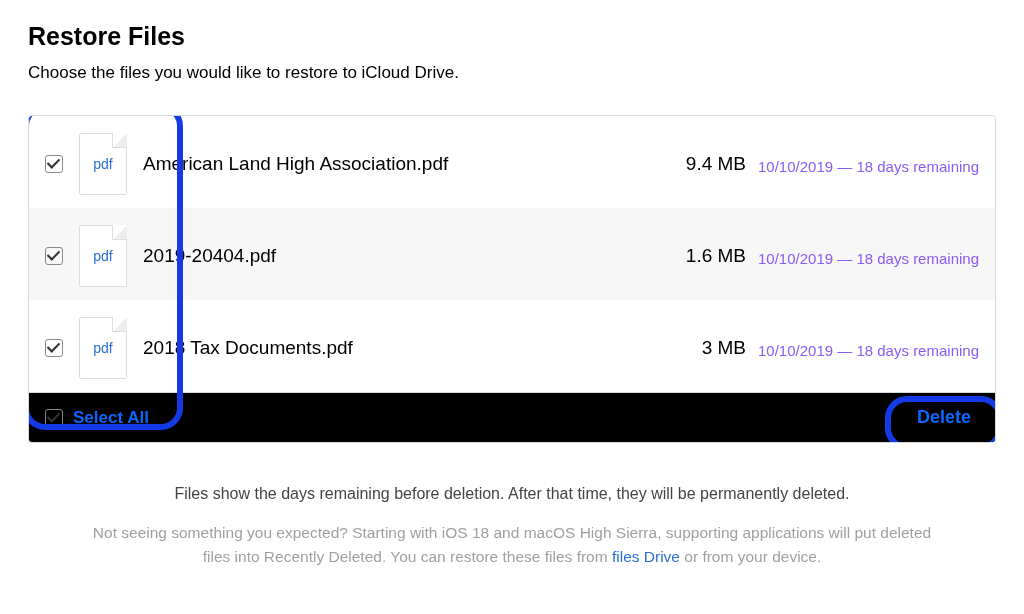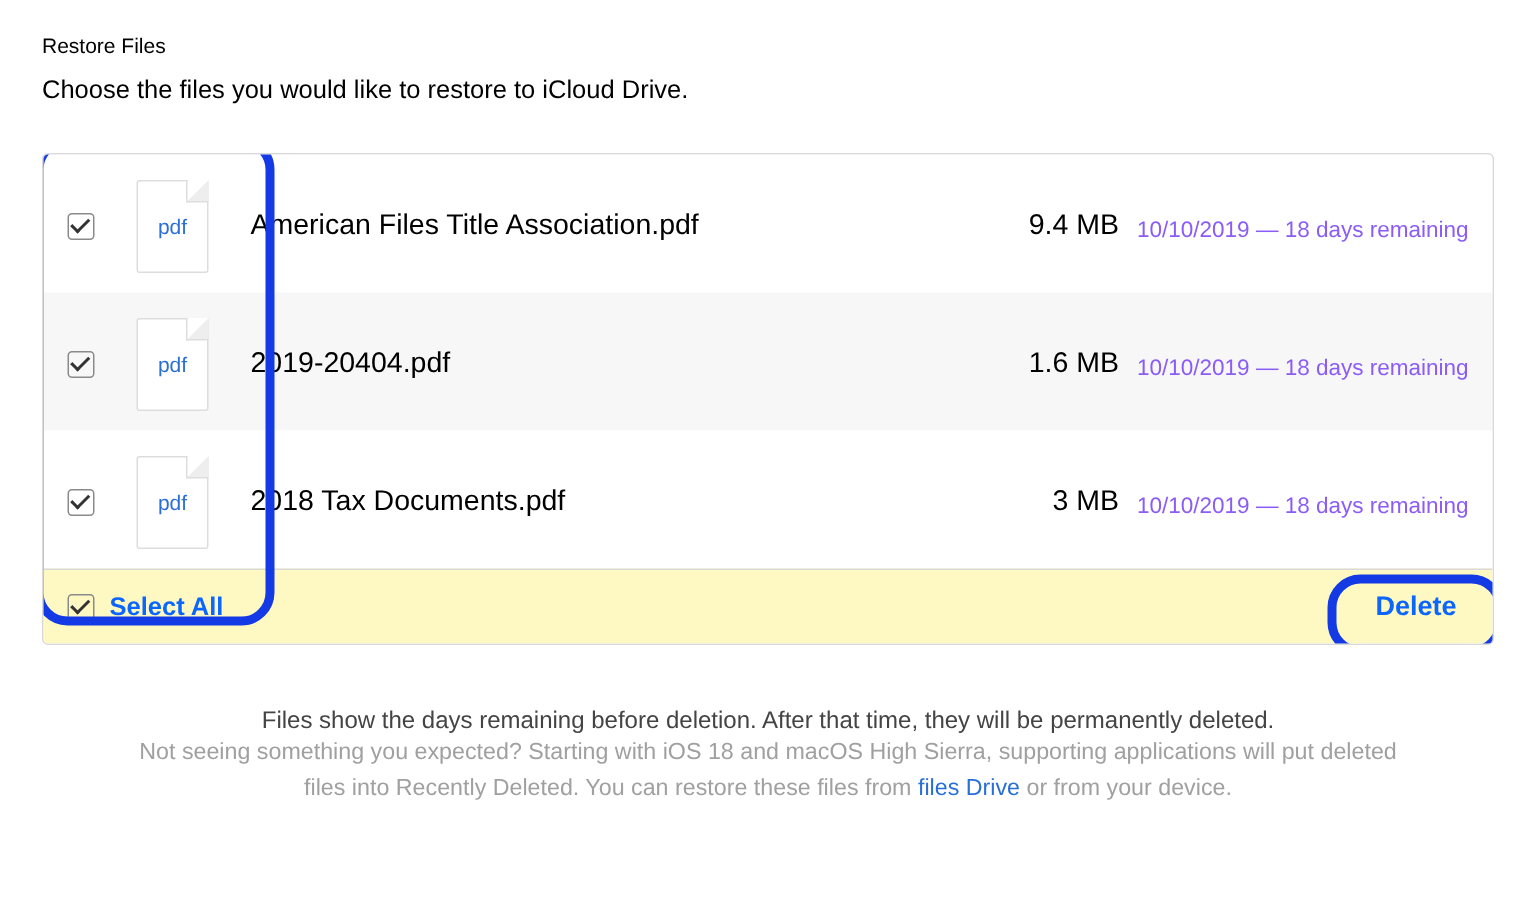--- a/index.html
+++ b/index.html
@@ -4,22 +4,22 @@
   <style>
     * { box-sizing: border-box; margin: 0; padding: 0; }
     body {
       font-family: -apple-system, BlinkMacSystemFont, "Segoe UI", Helvetica, Arial, sans-serif;
       background: #fff;
       padding: 22px 28px;
       width: 1024px;
       color: #000;
     }
     .title {
-      font-size: 14px;
-      font-weight: 400;
+      font-size: 25px;
+      font-weight: 700;
       margin-bottom: 12px;
     }
     .subhead {
       display: flex;
       justify-content: space-between;
       align-items: center;
       font-size: 17px;
       margin-bottom: 32px;
     }
     .subhead-text { color: #000; }
@@ -38,21 +38,21 @@
       border: 1px solid #d9d9d9;
       border-radius: 4px;
       overflow: hidden;
       position: relative;
     }
     .row {
       display: flex;
       align-items: center;
       padding: 14px 16px 10px 16px;
       min-height: 92px;
-      gap: 28px;
+      gap: 16px;
       background: #fff;
     }
     .row.alt { background: #f7f7f8; }
     .cb {
       width: 18px; height: 18px;
       appearance: none;
       border: 1px solid #8a8a8a;
       border-radius: 3px;
       position: relative;
       cursor: pointer;
@@ -118,21 +118,21 @@
       align-items: flex-end;
       gap: 12px;
       flex-shrink: 0;
     }
     
     .actionsbar {
       display: flex;
       align-items: center;
       padding: 10px 16px;
       gap: 10px;
-      background: #fef9c3;
+      background: #000000;
       border-top: 1px solid #d9d9d9;
     }
     .select-all-label {
       color: #0b66ff;
       font-weight: 600;
       font-size: 17px;
       cursor: pointer;
     }
     .spacer { flex: 1; }
     .btn {
@@ -161,20 +161,21 @@
     }
     
     .footer {
       text-align: center;
       margin-top: 42px;
       padding: 0 60px;
     }
     .foot1 {
       font-size: 16px;
       color: #444;
+      margin-bottom: 18px;
     }
     .foot2 {
       font-size: 15.5px;
       color: #a0a0a0;
       line-height: 1.55;
     }
     .footlink { color: #2a6fd6; text-decoration: none; }
   </style>
 </head>
 <body>
@@ -186,21 +187,21 @@
 </div>
 
 <div class="list">
 
   <div class="row">
     <input type="checkbox" class="cb" checked="" style="">
     <div class="fileicon">
       <span class="fileicon-ext">pdf</span>
     </div>
     <div class="filemeta">
-      <div class="filename">American Files Title Association.pdf</div>
+      <div class="filename">American Land High Association.pdf</div>
     </div>
     <div class="filecol">
       <div class="filesize">9.4 MB</div>
       <div class="datestr">10/10/2019 — 18 days remaining</div>
     </div>
   </div>
 
   <div class="row alt">
     <input type="checkbox" class="cb" checked="" style="">
     <div class="fileicon">

